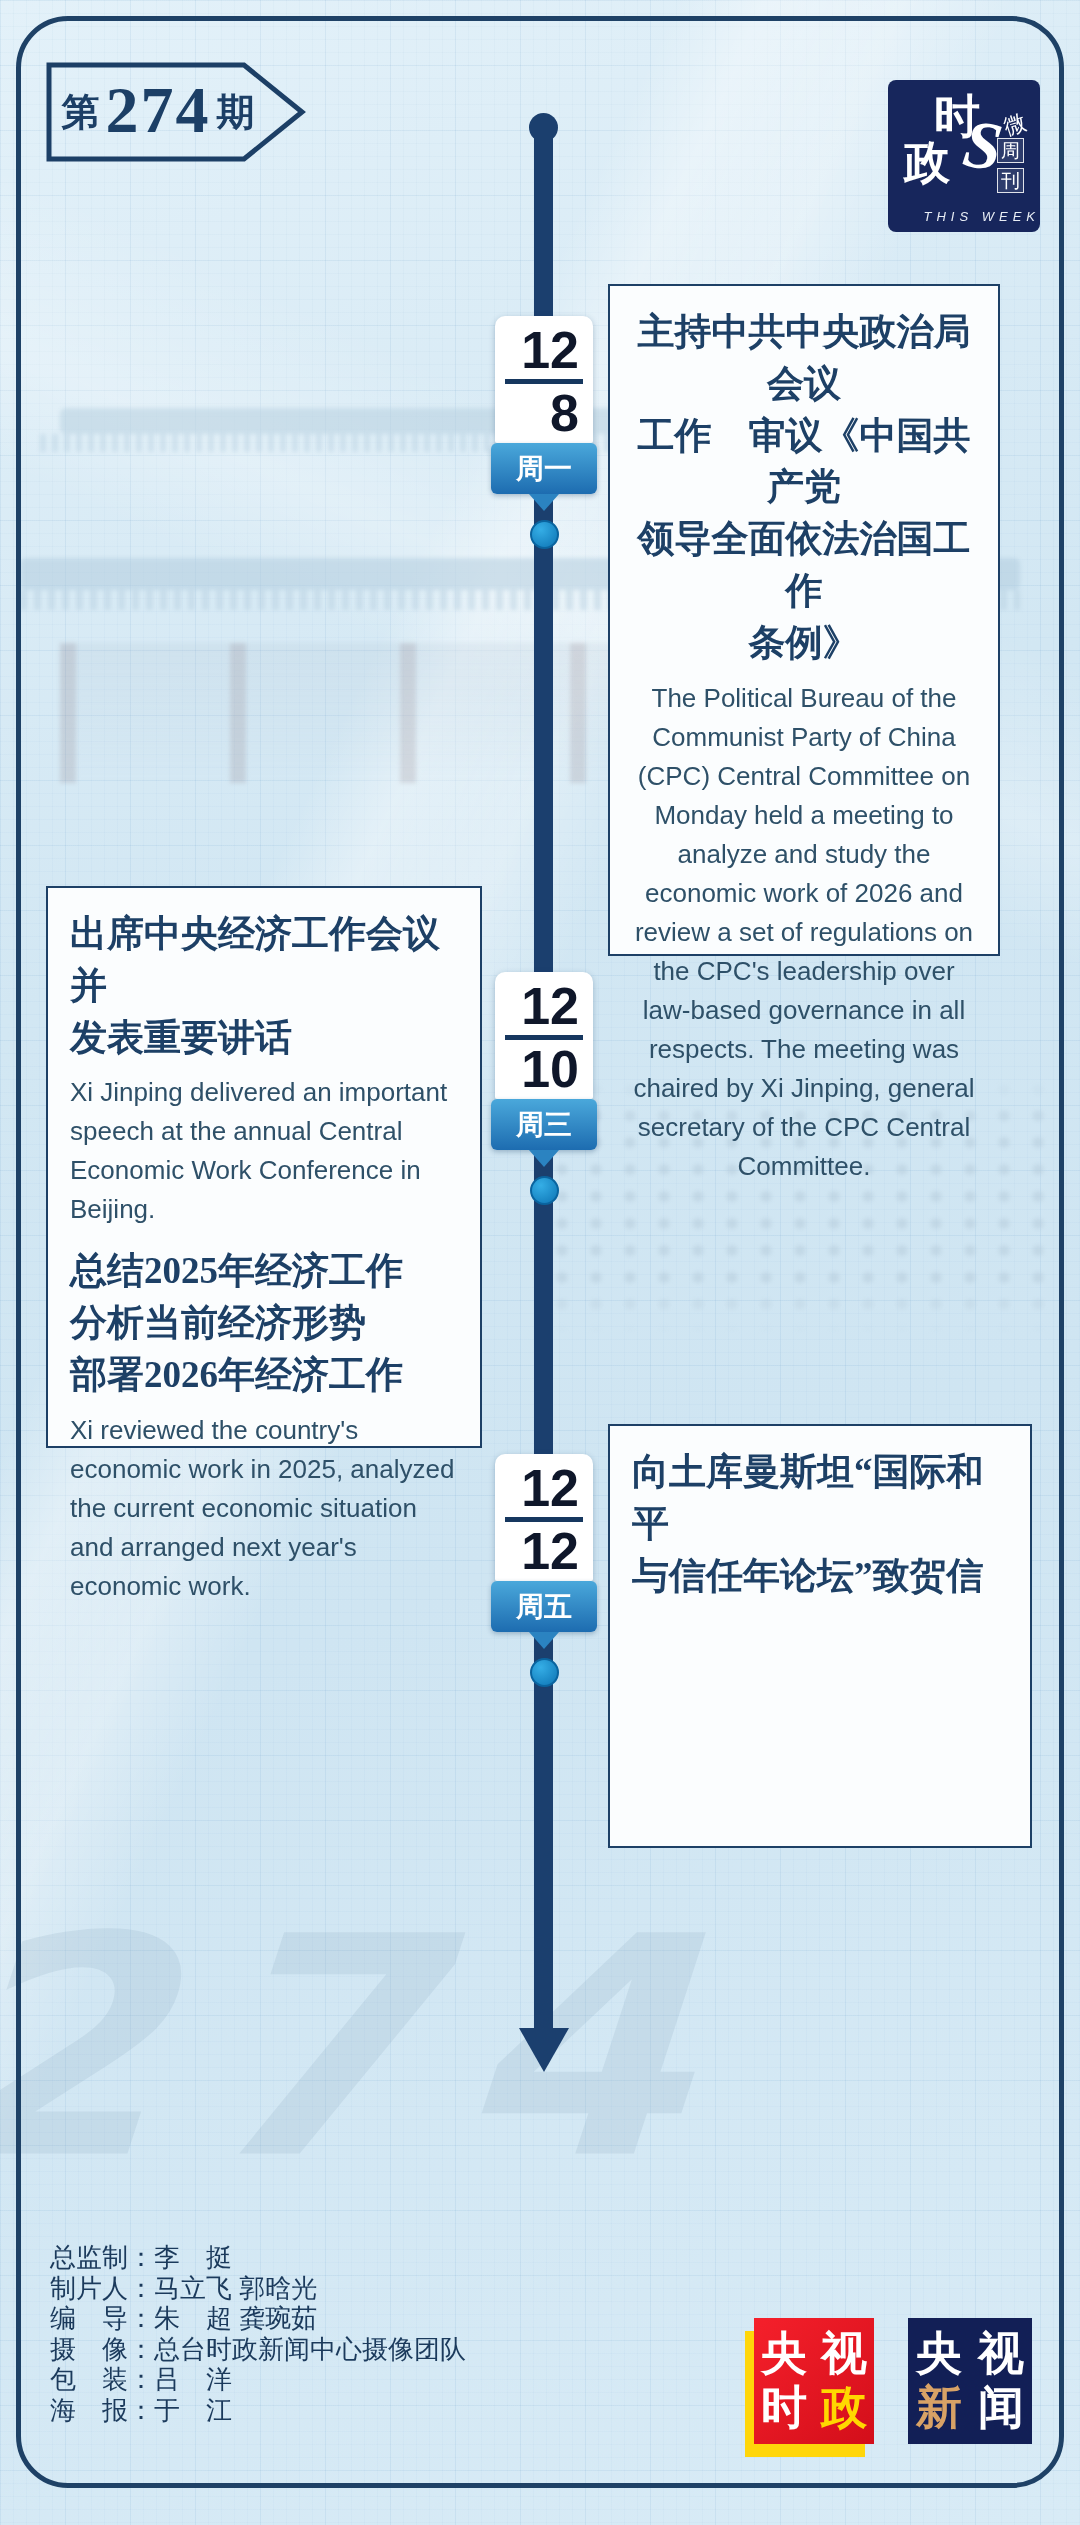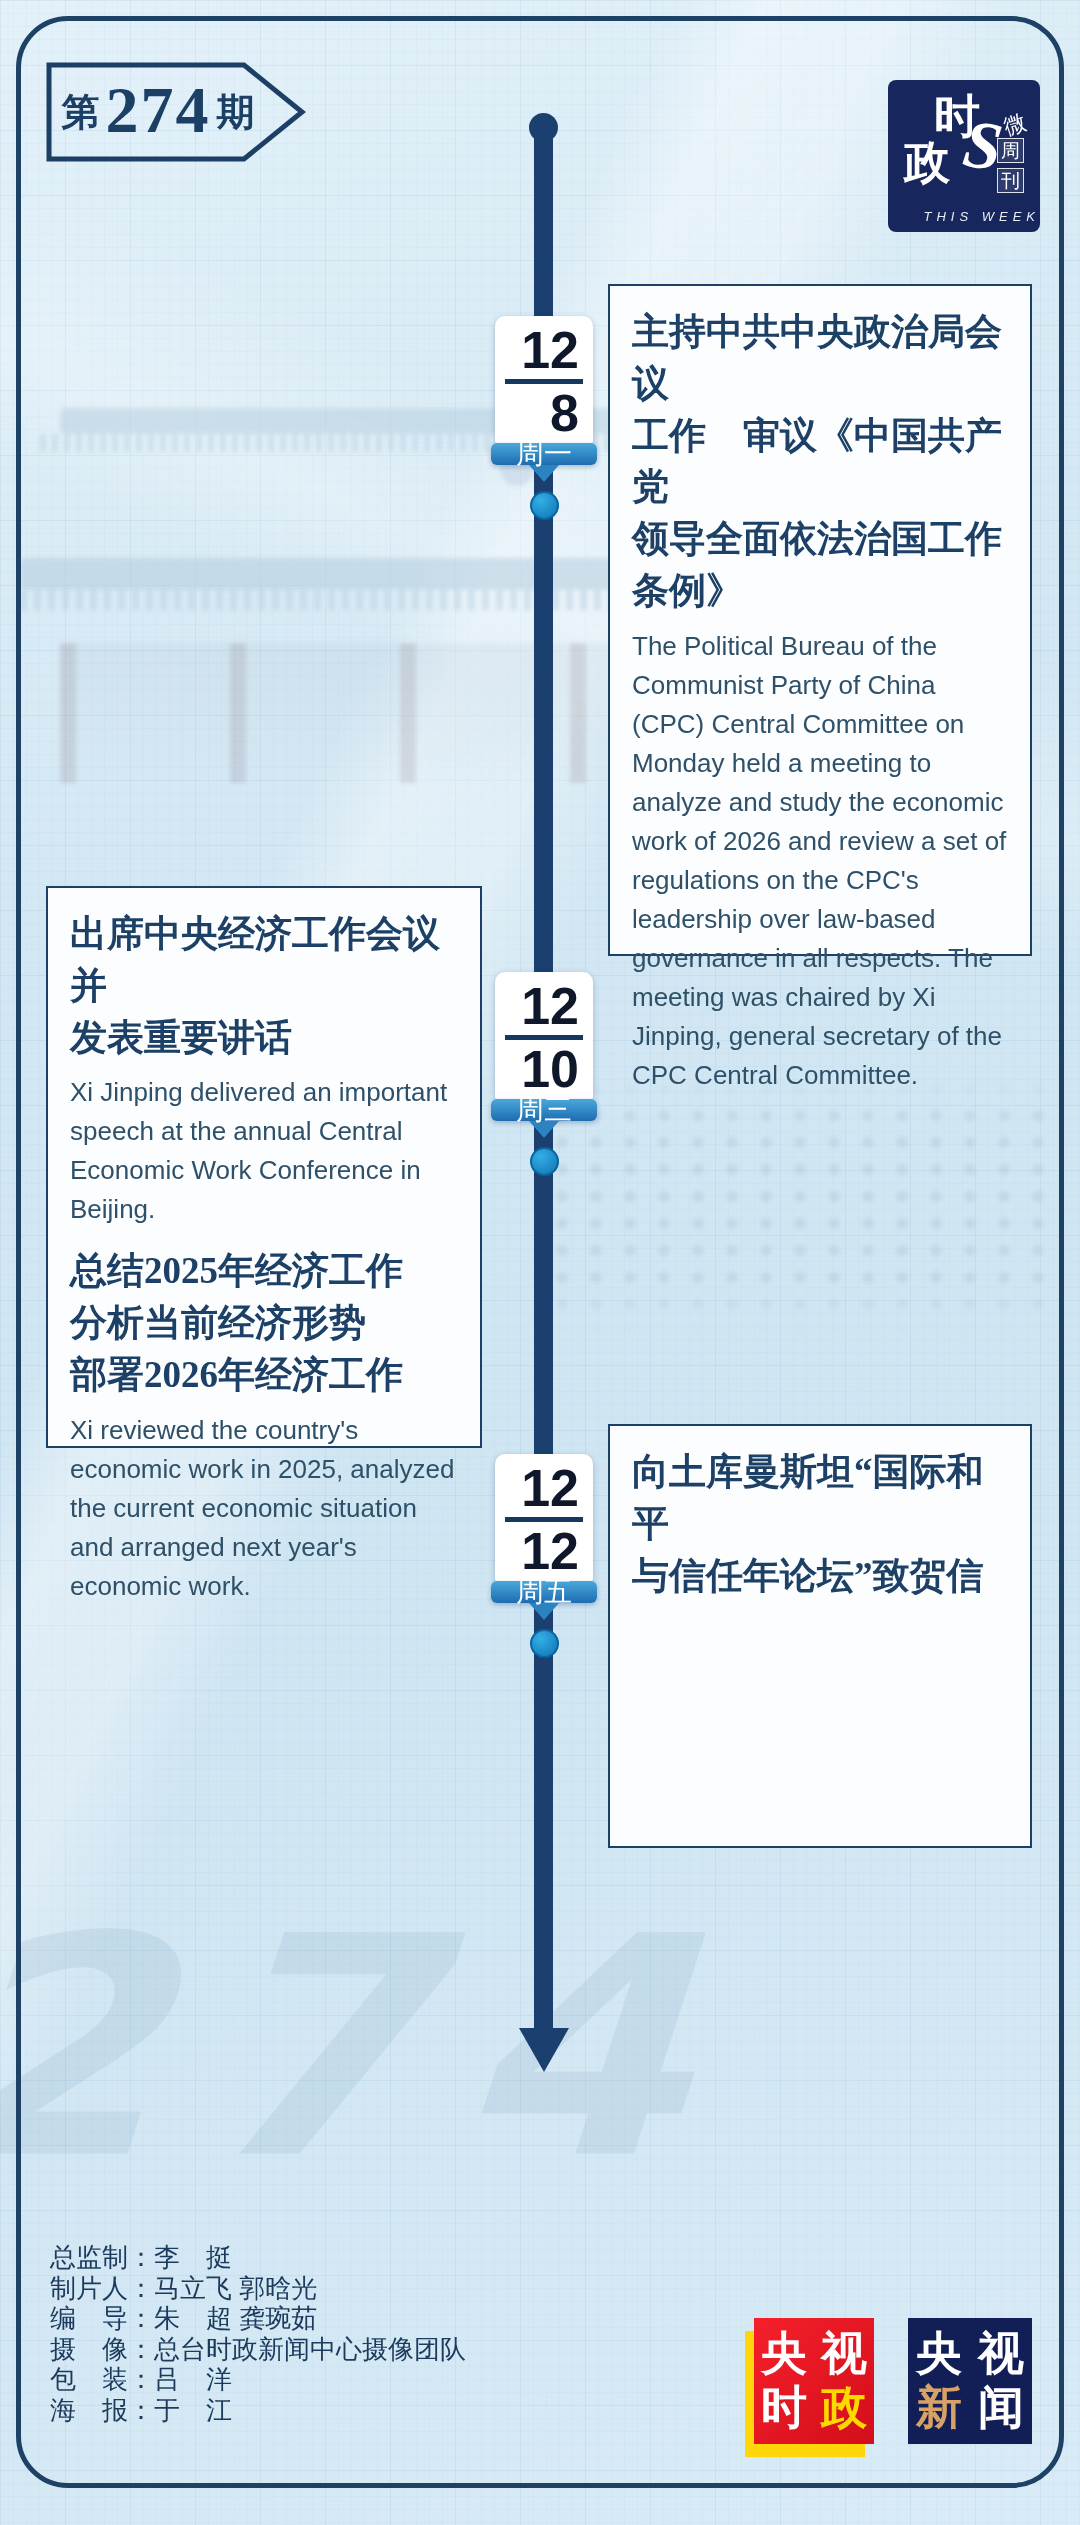--- a/index.html
+++ b/index.html
@@ -68,29 +68,29 @@
   .tl-start{left:529px;top:113px;width:29px;height:29px;border-radius:50%;background:#1b3f6e;z-index:3;}
   .tl-arrow{left:519px;top:2028px;width:0;height:0;z-index:3;
       border-left:25px solid transparent;border-right:25px solid transparent;border-top:44px solid #1b3f6e;}
   
   .marker{position:absolute;left:491px;width:106px;z-index:4;}
   .m1{top:316px;} .m2{top:972px;} .m3{top:1454px;}
   .date-card{margin:0 4px;background:#fff;border-radius:10px 10px 2px 2px;padding:8px 10px 4px;
       box-shadow:0 2px 6px rgba(20,60,100,.28);}
   .frac-num{font-size:52px;font-weight:700;color:#0f172a;text-align:right;line-height:1.0;padding-right:4px;}
   .frac-line{height:5px;background:#16375f;margin:3px 0;}
-  .weekday-band{height:22px;border-radius:6px;background:linear-gradient(180deg,#4aa8db 0%,#1d6cb0 100%);
-      display:flex;align-items:center;justify-content:center;color:#fff;font-size:28px;font-weight:400;
+  .weekday-band{height:51px;border-radius:6px;background:linear-gradient(180deg,#4aa8db 0%,#1d6cb0 100%);
+      display:flex;align-items:center;justify-content:center;color:#fff;font-size:28px;font-weight:700;
       box-shadow:0 2px 5px rgba(20,60,100,.3);}
   .tail{width:0;height:0;margin:0 auto;border:15px solid transparent;border-top:17px solid #2b83c1;}
   .dot{width:25px;height:25px;border-radius:50%;margin:-6px auto 0;
       background:radial-gradient(circle at 35% 30%,#35aee6,#0d74b4);border:2px solid #0a649f;}
   
   .event-box{position:absolute;z-index:3;background:#fbfdfe;border:2px solid #1d4066;padding:20px 22px;box-sizing:border-box;}
-  .box1{left:608px;top:284px;width:424px;height:672px;}
+  .box1{left:608px;top:284px;width:392px;height:672px;text-align:center;}
   .box2{left:46px;top:886px;width:436px;height:562px;}
   .box3{left:608px;top:1424px;width:424px;height:424px;}
   .zh-title{font-family:"Liberation Serif","DejaVu Serif",serif;font-weight:700;color:#1d4066;
       font-size:37px;line-height:1.40;}
   .en-body{color:#2e5068;font-size:26px;line-height:1.50;margin-top:10px;}
   .box2 .en-body{margin-bottom:16px;}
   
   .credits{left:50px;top:2242px;z-index:4;color:#1b3a5c;font-size:26px;line-height:30.5px;}
   
   .logo-sz{left:754px;top:2318px;width:120px;height:126px;z-index:4;}

